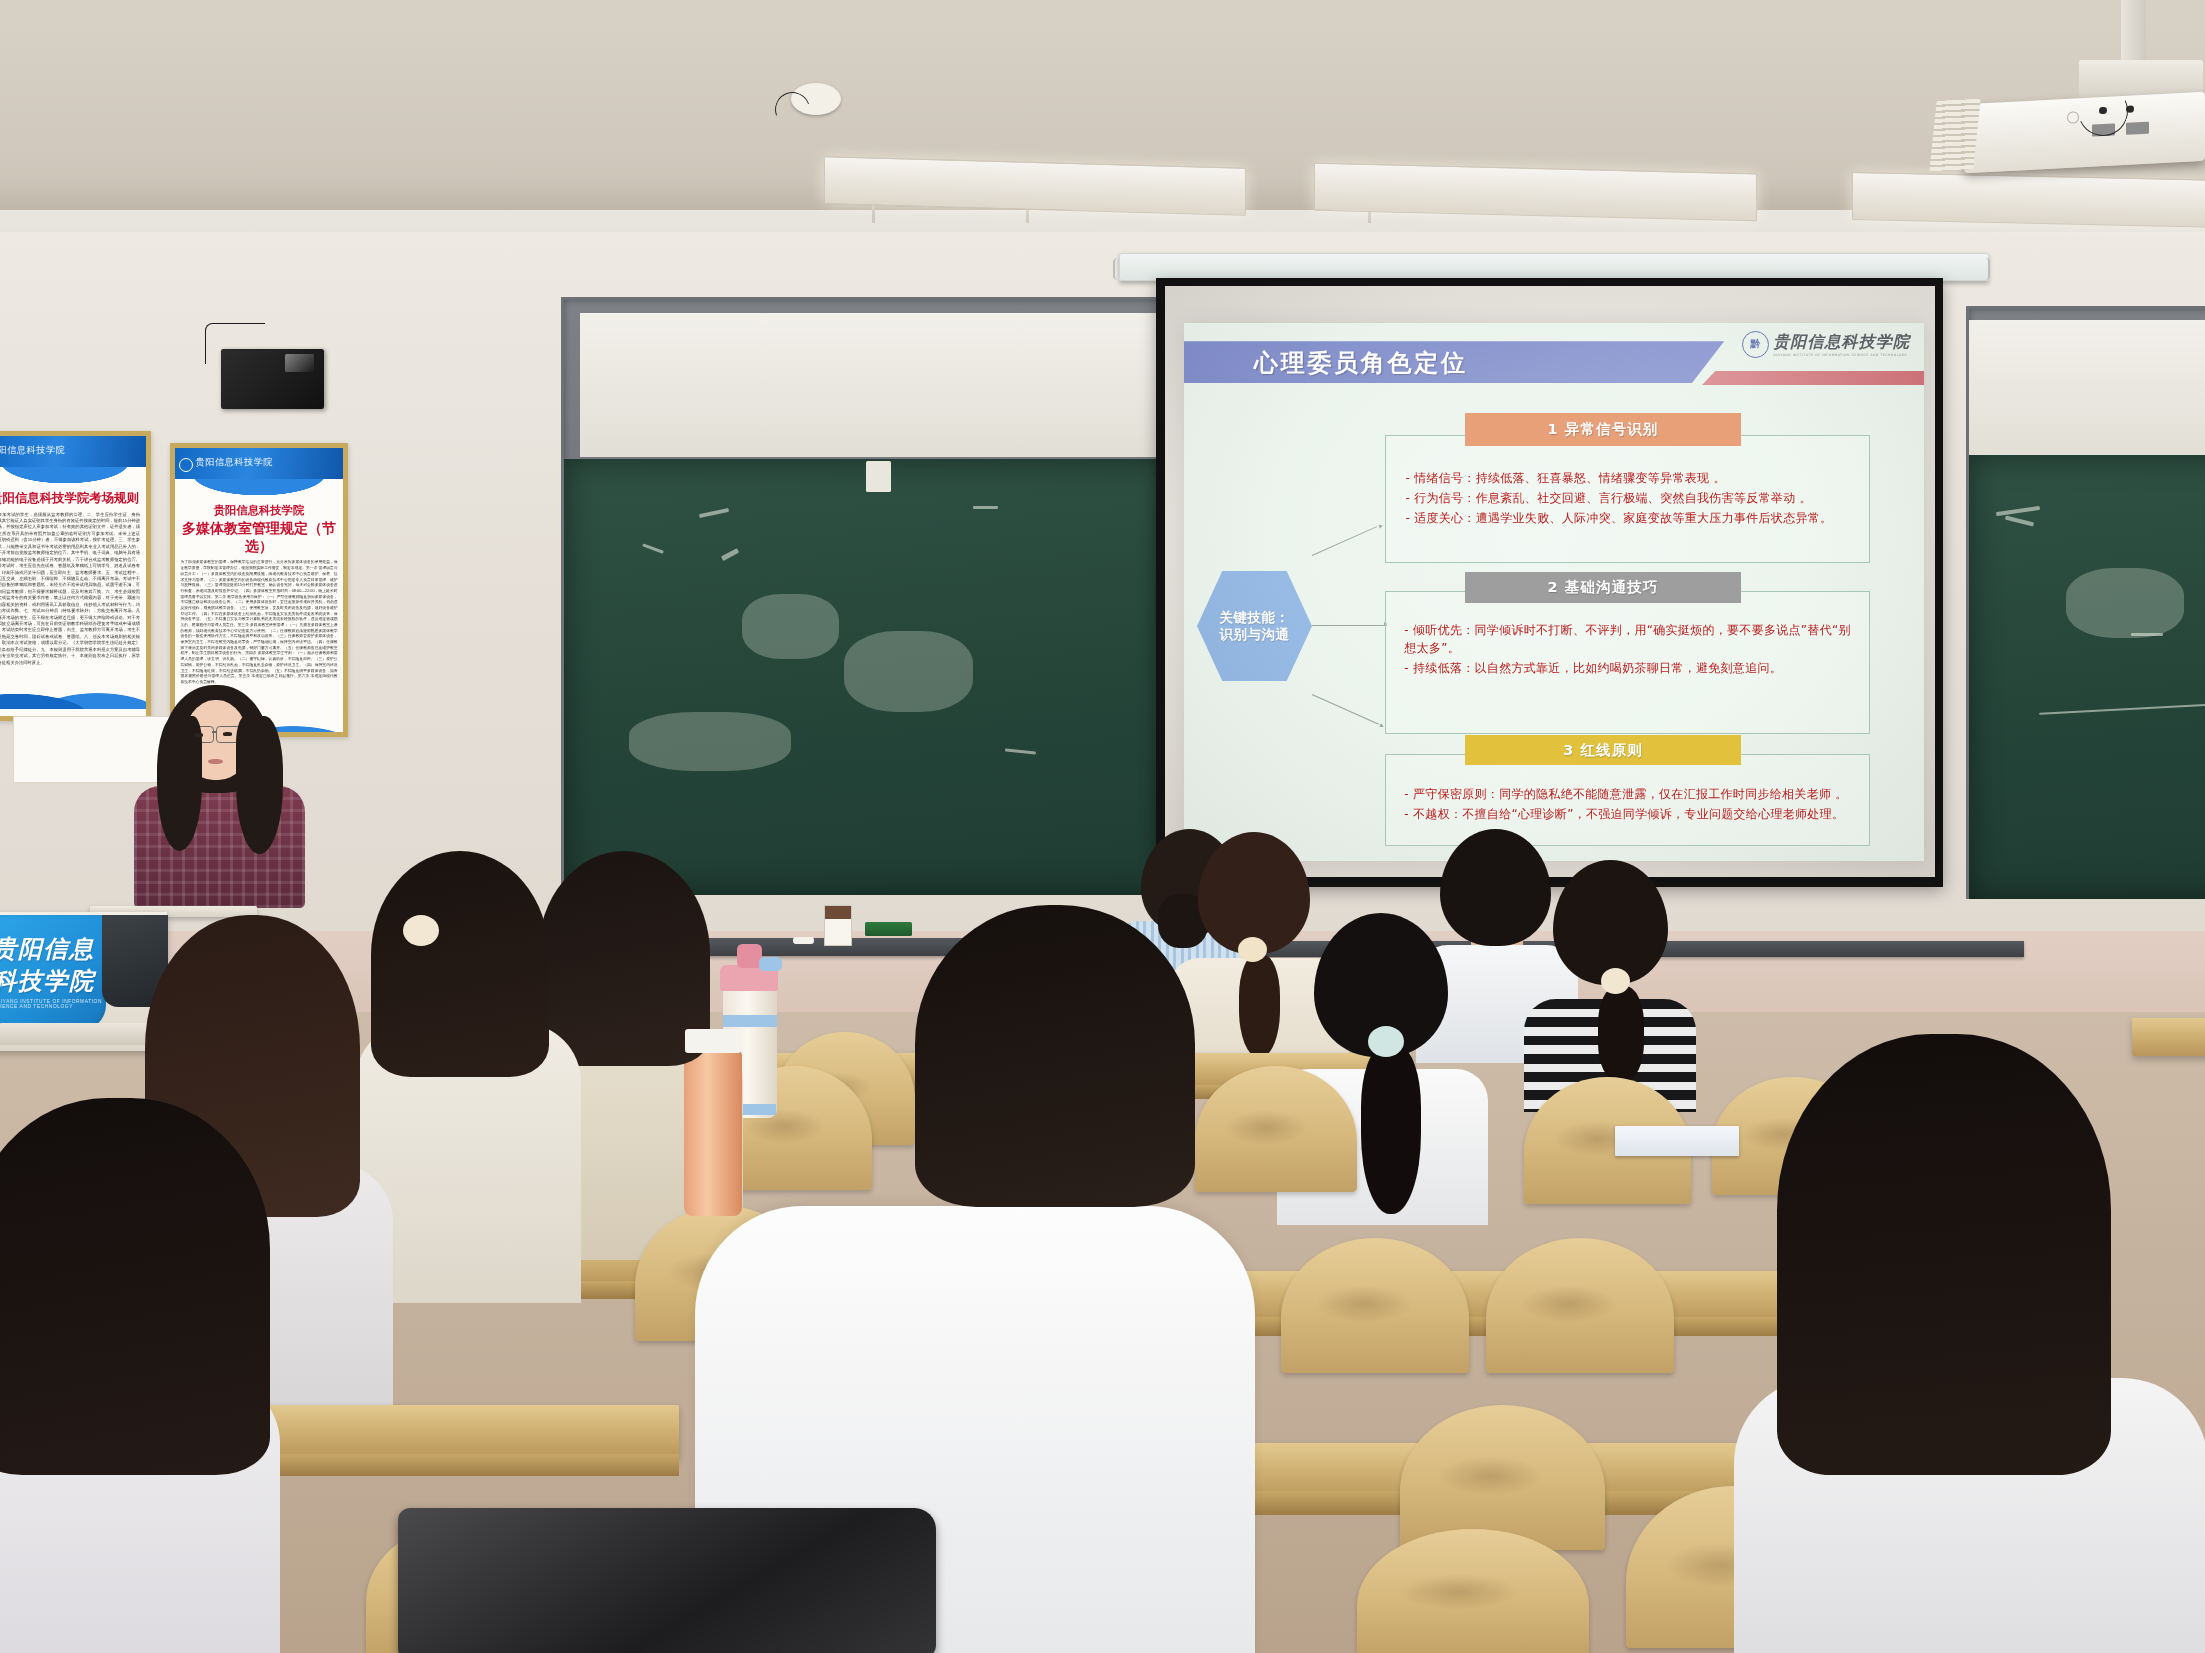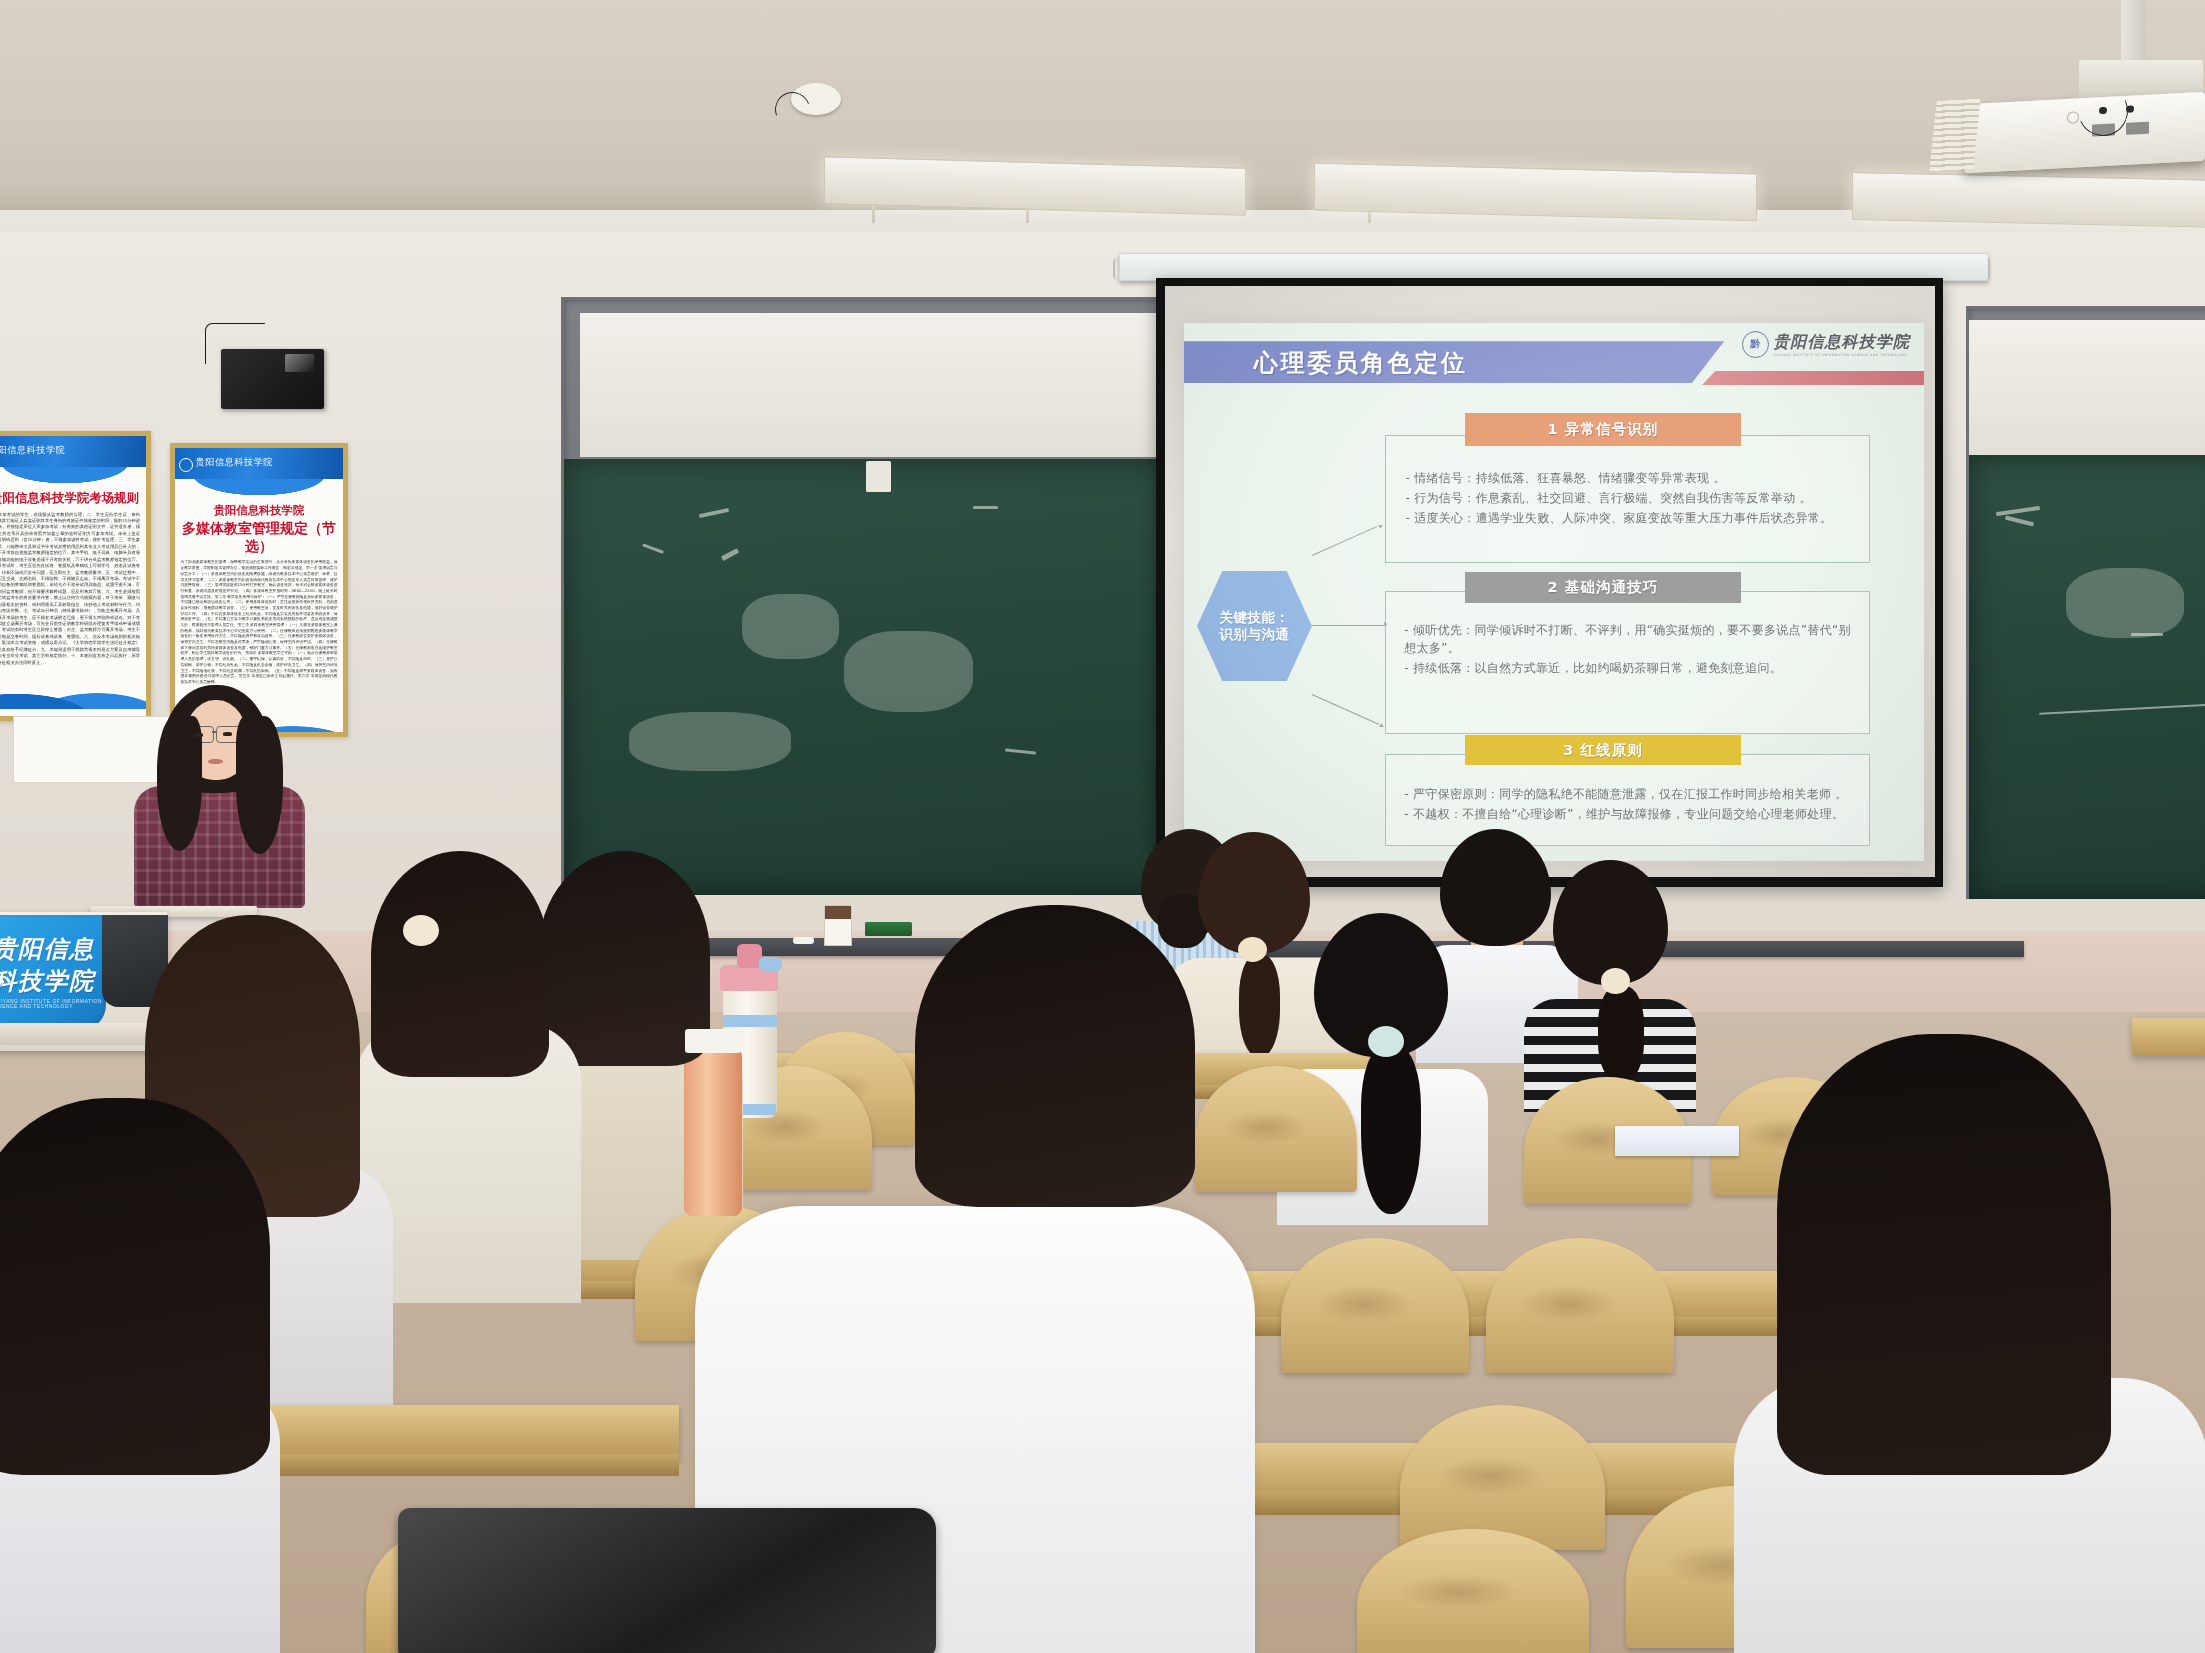--- a/index.html
+++ b/index.html
@@ -88,21 +88,21 @@
   .hexbox{position:absolute;background:#8cb3e2;color:#fff;font-weight:bold;
     clip-path:polygon(22% 0,78% 0,100% 50%,78% 100%,22% 100%,0 50%);
     display:flex;align-items:center;justify-content:center;text-align:center;
     font-size:13.5px;line-height:1.28;letter-spacing:0.5px;
     text-shadow:0.5px 0.5px 1.1px rgba(0,0,0,.18);}
 
   .sec-head{position:absolute;color:#fff;font-weight:bold;font-size:14.5px;letter-spacing:1.1px;
     display:flex;align-items:center;justify-content:center;
     text-shadow:0.5px 0.5px 1.1px rgba(0,0,0,.22);z-index:3;}
   .sec-body{position:absolute;border:0.5px solid #a9c7b6;background:rgba(246,252,247,.35);z-index:2;}
-  .bullet{font-size:12px;color:#737373;line-height:1.48;margin:0 0 2.2px 0;letter-spacing:0.3px;}
+  .bullet{font-size:12px;color:#b91c1c;line-height:1.48;margin:0 0 2.2px 0;letter-spacing:0.3px;}
   .connector{position:absolute;border-top:0.5px solid #8d9b92;}
   .arrowhead{position:absolute;width:0;height:0;border-left:4.8px solid #8d9b92;
     border-top:2.7px solid transparent;border-bottom:2.7px solid transparent;}
 
   
   #podium-top{background:linear-gradient(180deg,#efeae0,#d9d2c6);border-radius:1.6px;
     box-shadow:0 2.2px 5.4px rgba(0,0,0,.25);}
   #podium-body{background:linear-gradient(180deg,#f3efe6,#ddd6ca);box-shadow:0 3.2px 7.5px rgba(0,0,0,.28);}
   #podium-panel{background:linear-gradient(140deg,#2da4e8 0%,#1f8ed6 60%,#1877bd 100%);
     border-radius:0 0 25px 0;box-shadow:inset -1.1px -1.1px 5.4px rgba(0,0,0,.12);}
@@ -297,21 +297,21 @@
       <div style="padding:30px 14px 0 18.3px;">
         <p class="bullet">- 倾听优先：同学倾诉时不打断、不评判，用“确实挺烦的，要不要多说点”替代“别想太多”。</p>
         <p class="bullet">- 持续低落：以自然方式靠近，比如约喝奶茶聊日常，避免刻意追问。</p>
       </div>
     </div>
     <div class="sec-head" style="left:281px;top:249px;width:276px;height:31px;background:#9e9e9e;">2 基础沟通技巧</div>
 
     <div class="sec-body" style="left:201px;top:431px;width:483px;height:90px;">
       <div style="padding:31px 14px 0 18.3px;">
         <p class="bullet">- 严守保密原则：同学的隐私绝不能随意泄露，仅在汇报工作时同步给相关老师 。</p>
-        <p class="bullet">- 不越权：不擅自给“心理诊断”，维护与故障报修，专业问题交给心理老师处理。</p>
+        <p class="bullet">- 不越权：不擅自给“心理诊断”，不强迫同学倾诉，专业问题交给心理老师处理。</p>
       </div>
     </div>
     <div class="sec-head" style="left:281px;top:412px;width:276px;height:30px;background:#e2c23c;">3 红线原则</div>
   </div>
 
   <div class="abs" id="proj-glow" style="left:1165px;top:286px;width:770px;height:591px;pointer-events:none;"></div>
 
   <div class="abs p-hair" style="left:162px;top:685px;width:108px;height:108px;z-index:5;"></div>
   <div class="abs p-face" style="left:183px;top:700px;width:66px;height:80px;z-index:6;"></div>
   <div class="abs p-glasses" style="left:188px;top:726px;width:24px;height:15px;z-index:7;"></div>

